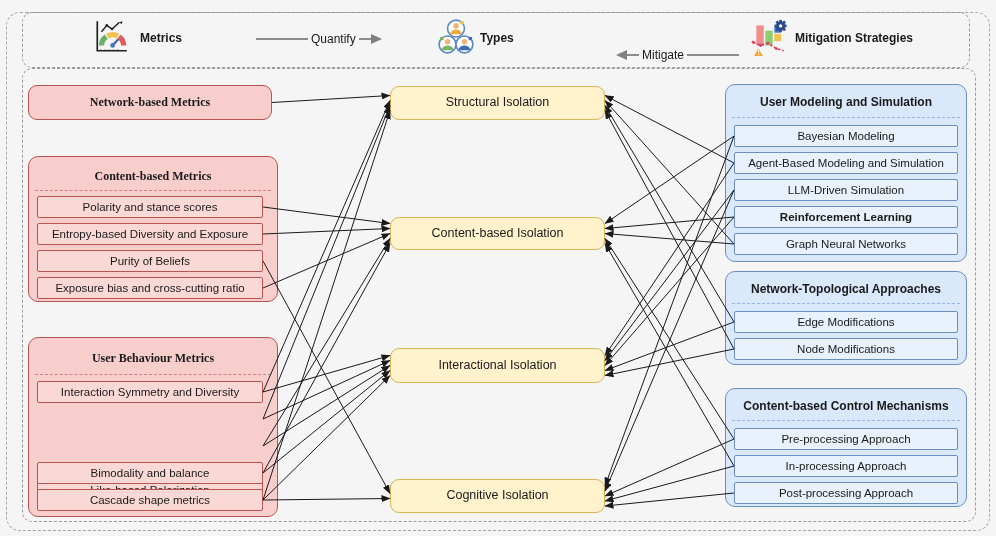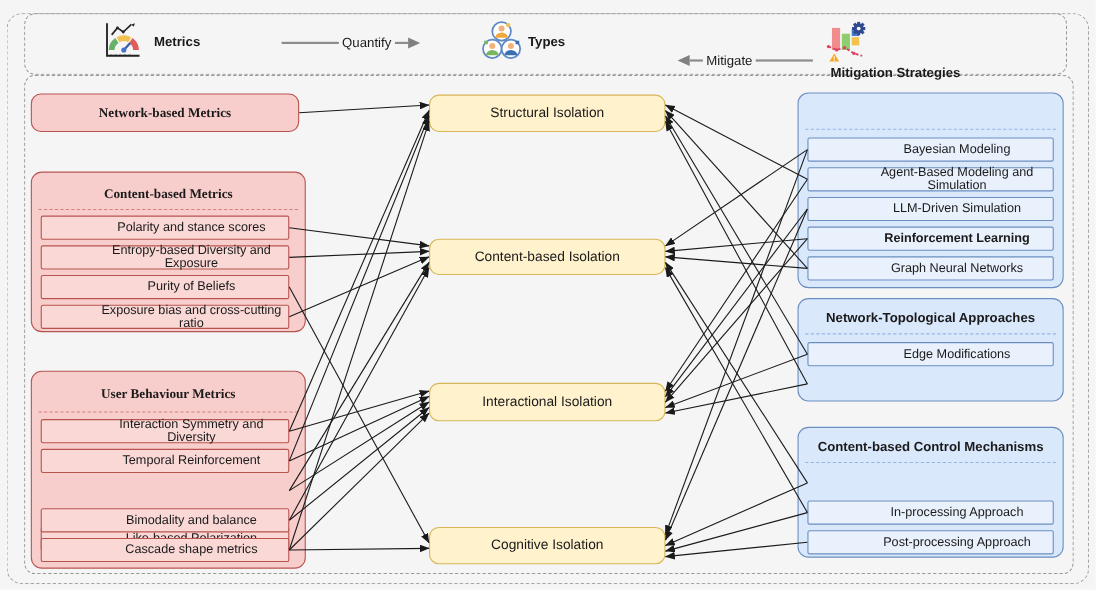--- a/index.html
+++ b/index.html
@@ -25,21 +25,21 @@
   .connector .ln{height:1.5px;background:#8c8c8c;}
   .connector .txt{margin:0 3px;}
   .tri-r{width:0;height:0;border-left:11px solid #808080;border-top:5px solid transparent;border-bottom:5px solid transparent;}
   .tri-l{width:0;height:0;border-right:11px solid #808080;border-top:5px solid transparent;border-bottom:5px solid transparent;}
 
   .node{position:absolute;display:flex;align-items:center;justify-content:center;text-align:center;line-height:1.1;}
   .pill{border-radius:9px;border:1px solid;}
   .group{position:absolute;border-radius:10px;border:1px solid;}
   .group-title{position:absolute;left:0;right:0;text-align:center;font-weight:bold;font-size:12px;}
   .group-sep{position:absolute;left:6px;right:6px;border-top:1px dashed;}
-  .item{position:absolute;display:flex;align-items:center;justify-content:center;text-align:center;font-size:11.5px;border:1px solid;border-radius:2px;line-height:1.05;padding-left:48px;}
+  .item{position:absolute;display:flex;align-items:center;justify-content:center;text-align:center;font-size:11.5px;border:1px solid;border-radius:2px;line-height:1.05;}
 
   .pink{background:var(--pink-fill);border-color:var(--pink-stroke);font-family:Liberation Serif, serif;}
   .pink-item{background:var(--pink-item);border-color:var(--pink-stroke);}
   .pink-sep{border-color:var(--pink-sep);}
   .yellow{background:var(--yellow-fill);border-color:var(--yellow-stroke);font-size:12.5px;}
   .blue{background:var(--blue-fill);border-color:var(--blue-stroke);}
   .blue-item{background:var(--blue-item);border-color:var(--blue-stroke);}
   .blue-sep{border-color:var(--blue-sep);}
   .bold{font-weight:bold;font-size:12px;}
 
@@ -118,69 +118,71 @@
     </g>
     <circle cx="29" cy="7.5" r="1.6" fill="#fff"></circle>
     <polyline points="3,23 10,26 17,24 25,29 32,31" fill="none" stroke="#d9435f" stroke-width="1.6" stroke-dasharray="2.5,1.8"></polyline>
     <circle cx="3" cy="23" r="1.4" fill="#d9435f"></circle>
       <circle cx="10" cy="26" r="1.4" fill="#d9435f"></circle>
     <circle cx="17" cy="24" r="1.4" fill="#d9435f"></circle>
       <circle cx="25" cy="29" r="1.4" fill="#d9435f"></circle>
     <path d="M8,29 l4.5,7.5 h-9 z" fill="#f5a623"></path>
     <text x="8" y="35.5" font-size="6" font-weight="bold" fill="#fff" text-anchor="middle">!</text>
   </svg>
-  <div class="hdr-label" style="left:755px;top:31px;margin-top:28px;">Mitigation Strategies</div>
+  <div class="hdr-label" style="left:795px;top:31px;">Mitigation Strategies</div>
 
   <div class="boxlayer">
 
     <div class="node pill pink bold" style="left:28px;top:85px;width:244px;height:35px;">Network-based Metrics</div>
 
     <div class="group pink" style="left:28px;top:156px;width:250px;height:146px;">
       <div class="group-title" style="top:12px;">Content-based Metrics</div>
       <div class="group-sep pink-sep" style="top:33px;"></div>
     </div>
     <div class="item pink-item" style="left:37px;top:223px;width:226px;height:22px;">Entropy-based Diversity and Exposure</div>
     <div class="item pink-item" style="left:37px;top:196px;width:226px;height:22px;">Polarity and stance scores</div>
     <div class="item pink-item" style="left:37px;top:250px;width:226px;height:22px;">Purity of Beliefs</div>
     <div class="item pink-item" style="left:37px;top:277px;width:226px;height:22px;">Exposure bias and cross-cutting ratio</div>
 
     <div class="group pink" style="left:28px;top:337px;width:250px;height:180px;">
       <div class="group-title" style="top:13px;">User Behaviour Metrics</div>
       <div class="group-sep pink-sep" style="top:36px;"></div>
     </div>
     <div class="item pink-item" style="left:37px;top:381px;width:226px;height:22px;">Interaction Symmetry and Diversity</div>
-    <div class="item pink-item" style="left:37px;top:408px;width:226px;height:22px;">Temporal Reinforcement</div>
     <div class="item pink-item" style="left:37px;top:435px;width:226px;height:22px;margin-top:44px;">Like-based Polarization</div>
     <div class="item pink-item" style="left:37px;top:462px;width:226px;height:22px;">Bimodality and balance</div>
     <div class="item pink-item" style="left:37px;top:489px;width:226px;height:22px;">Cascade shape metrics</div>
 
     <div class="node pill yellow" style="left:390px;top:86px;width:215px;height:34px;">Structural Isolation</div>
     <div class="node pill yellow" style="left:390px;top:217px;width:215px;height:33px;">Content-based Isolation</div>
     <div class="node pill yellow" style="left:390px;top:348px;width:215px;height:35px;">Interactional Isolation</div>
     <div class="node pill yellow" style="left:390px;top:479px;width:215px;height:34px;">Cognitive Isolation</div>
 
     <div class="group blue" style="left:725px;top:84px;width:242px;height:178px;">
+      <div class="group-title" style="top:10px;">User Modeling and Simulation</div>
       <div class="group-sep blue-sep" style="top:32px;"></div>
     </div>
     <div class="item blue-item" style="left:734px;top:125px;width:224px;height:22px;">Bayesian Modeling</div>
     <div class="item blue-item" style="left:734px;top:152px;width:224px;height:22px;">Agent-Based Modeling and Simulation</div>
     <div class="item blue-item" style="left:734px;top:179px;width:224px;height:22px;">LLM-Driven Simulation</div>
     <div class="item blue-item" style="left:734px;top:206px;width:224px;height:22px;font-weight:bold;">Reinforcement Learning</div>
     <div class="item blue-item" style="left:734px;top:233px;width:224px;height:22px;">Graph Neural Networks</div>
 
     <div class="group blue" style="left:725px;top:271px;width:242px;height:94px;">
       <div class="group-title" style="top:10px;">Network-Topological Approaches</div>
       <div class="group-sep blue-sep" style="top:31px;"></div>
     </div>
     <div class="item blue-item" style="left:734px;top:311px;width:224px;height:22px;">Edge Modifications</div>
+    <div class="item blue-item" style="left:734px;top:338px;width:224px;height:22px;">Node Modifications</div>
 
     <div class="group blue" style="left:725px;top:388px;width:242px;height:119px;">
       <div class="group-title" style="top:10px;">Content-based Control Mechanisms</div>
       <div class="group-sep blue-sep" style="top:31px;"></div>
     </div>
+    <div class="item blue-item" style="left:734px;top:428px;width:224px;height:22px;">Pre-processing Approach</div>
     <div class="item blue-item" style="left:734px;top:455px;width:224px;height:22px;">In-processing Approach</div>
     <div class="item blue-item" style="left:734px;top:482px;width:224px;height:22px;">Post-processing Approach</div>
   </div>
 
   <svg id="edges" width="996" height="536">
     <defs>
       <marker id="arr" markerWidth="9" markerHeight="7" refX="8.5" refY="3.5" orient="auto">
         <path d="M0,0 L9,3.5 L0,7 z" fill="#1a1a1a"></path>
       </marker>
     </defs>

